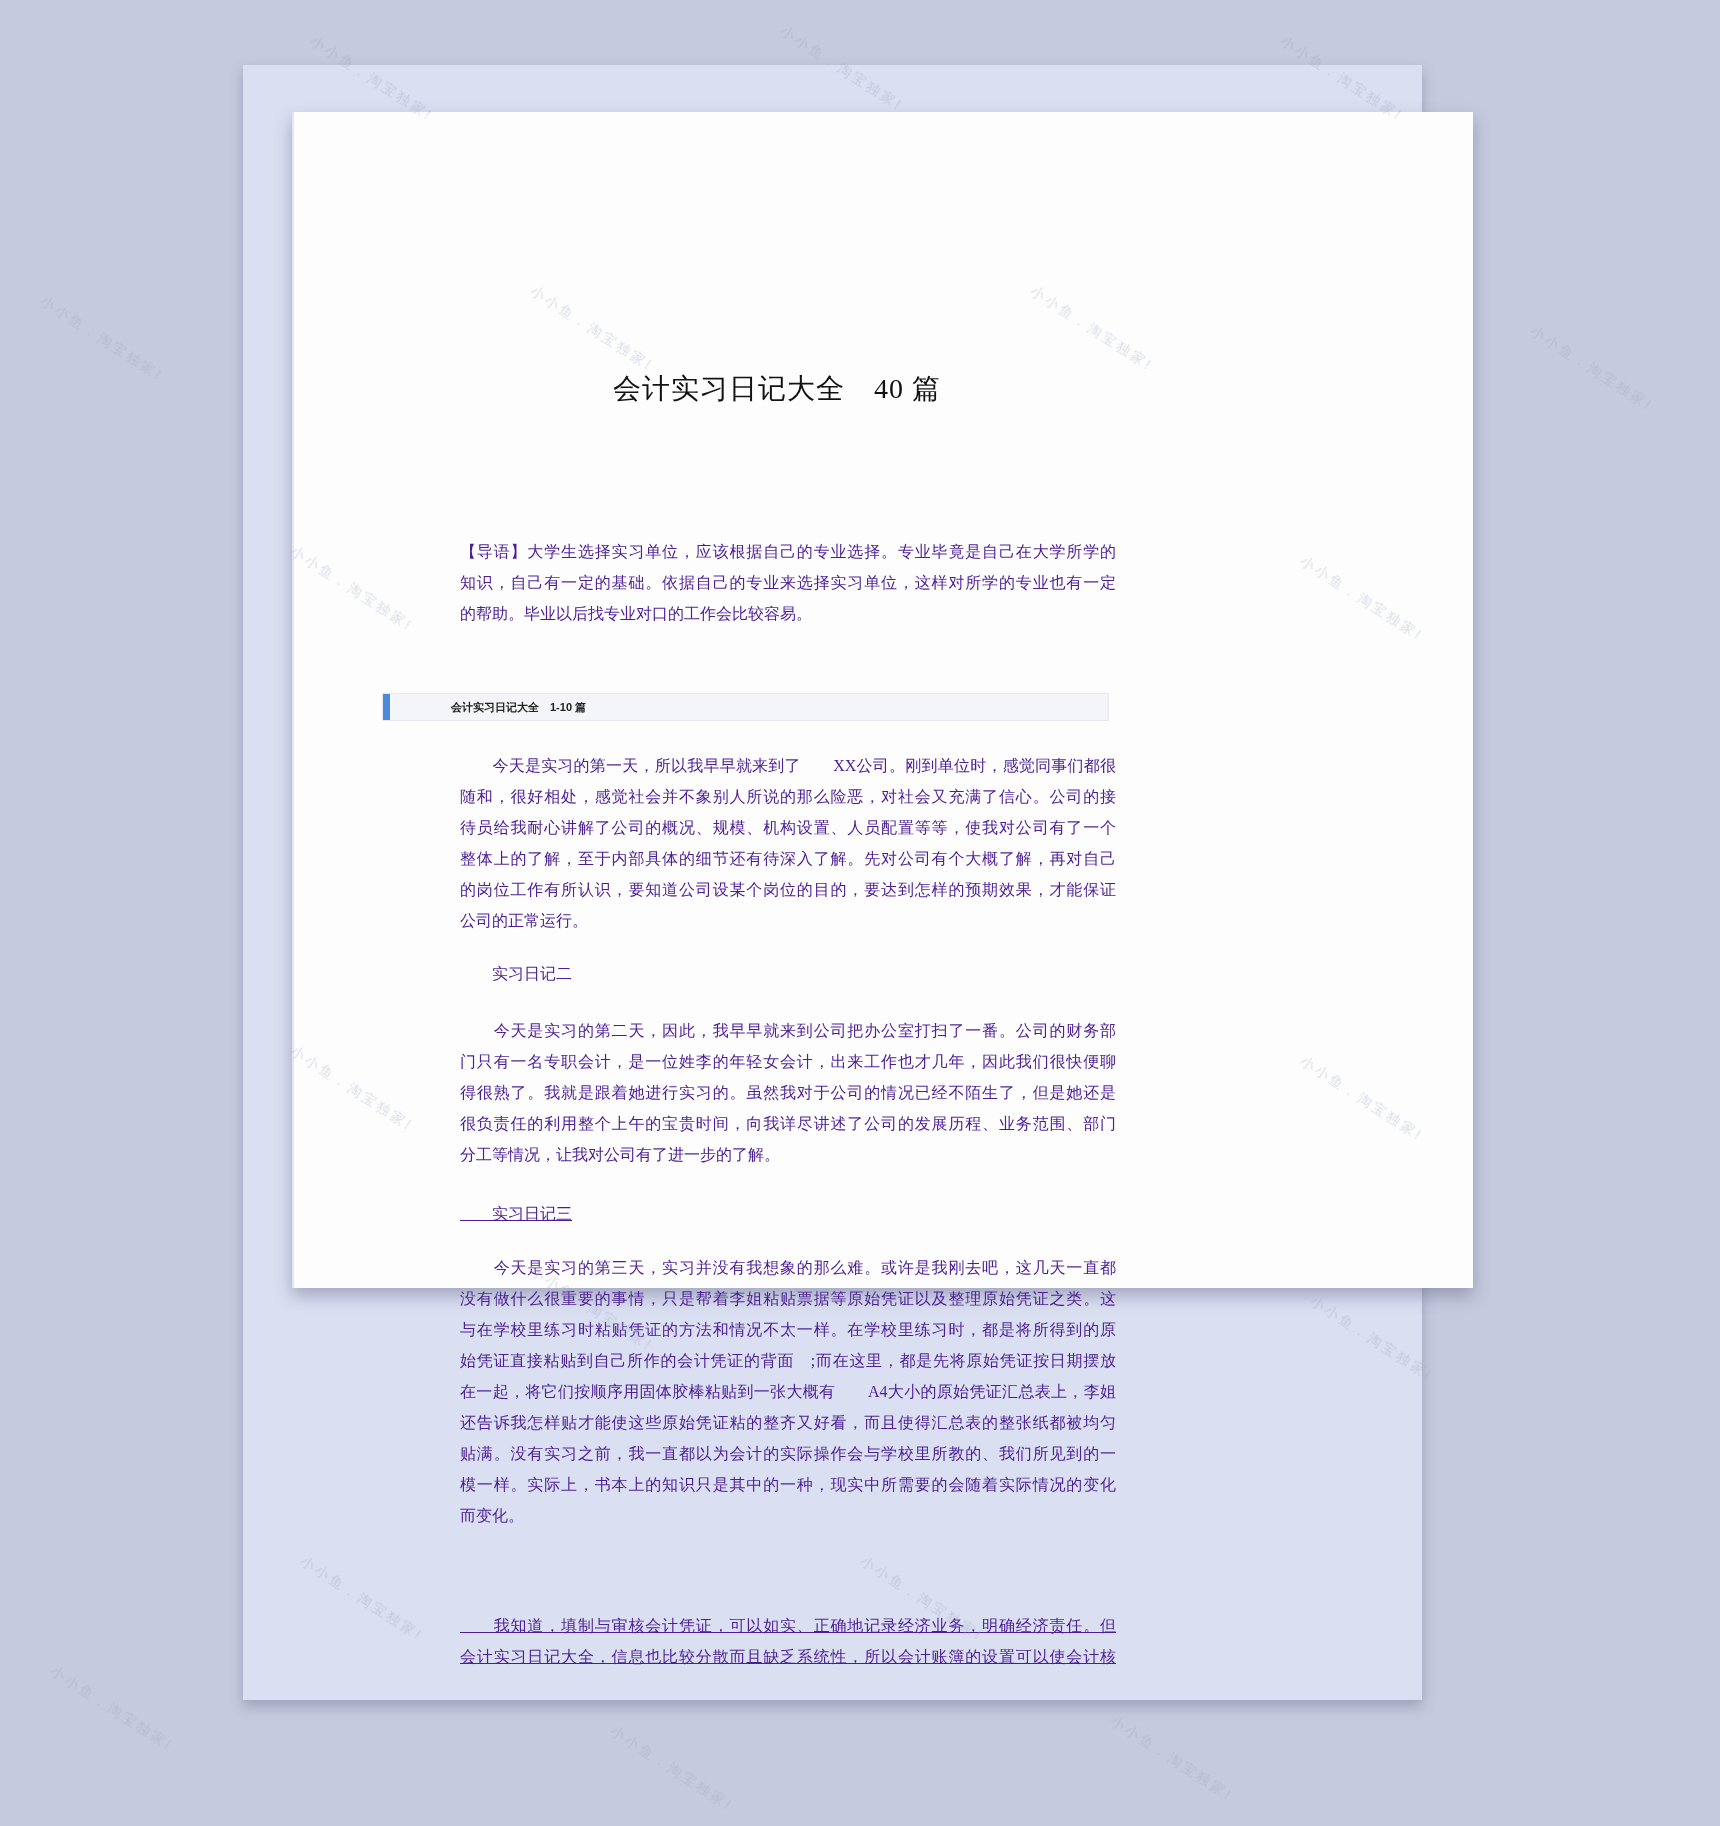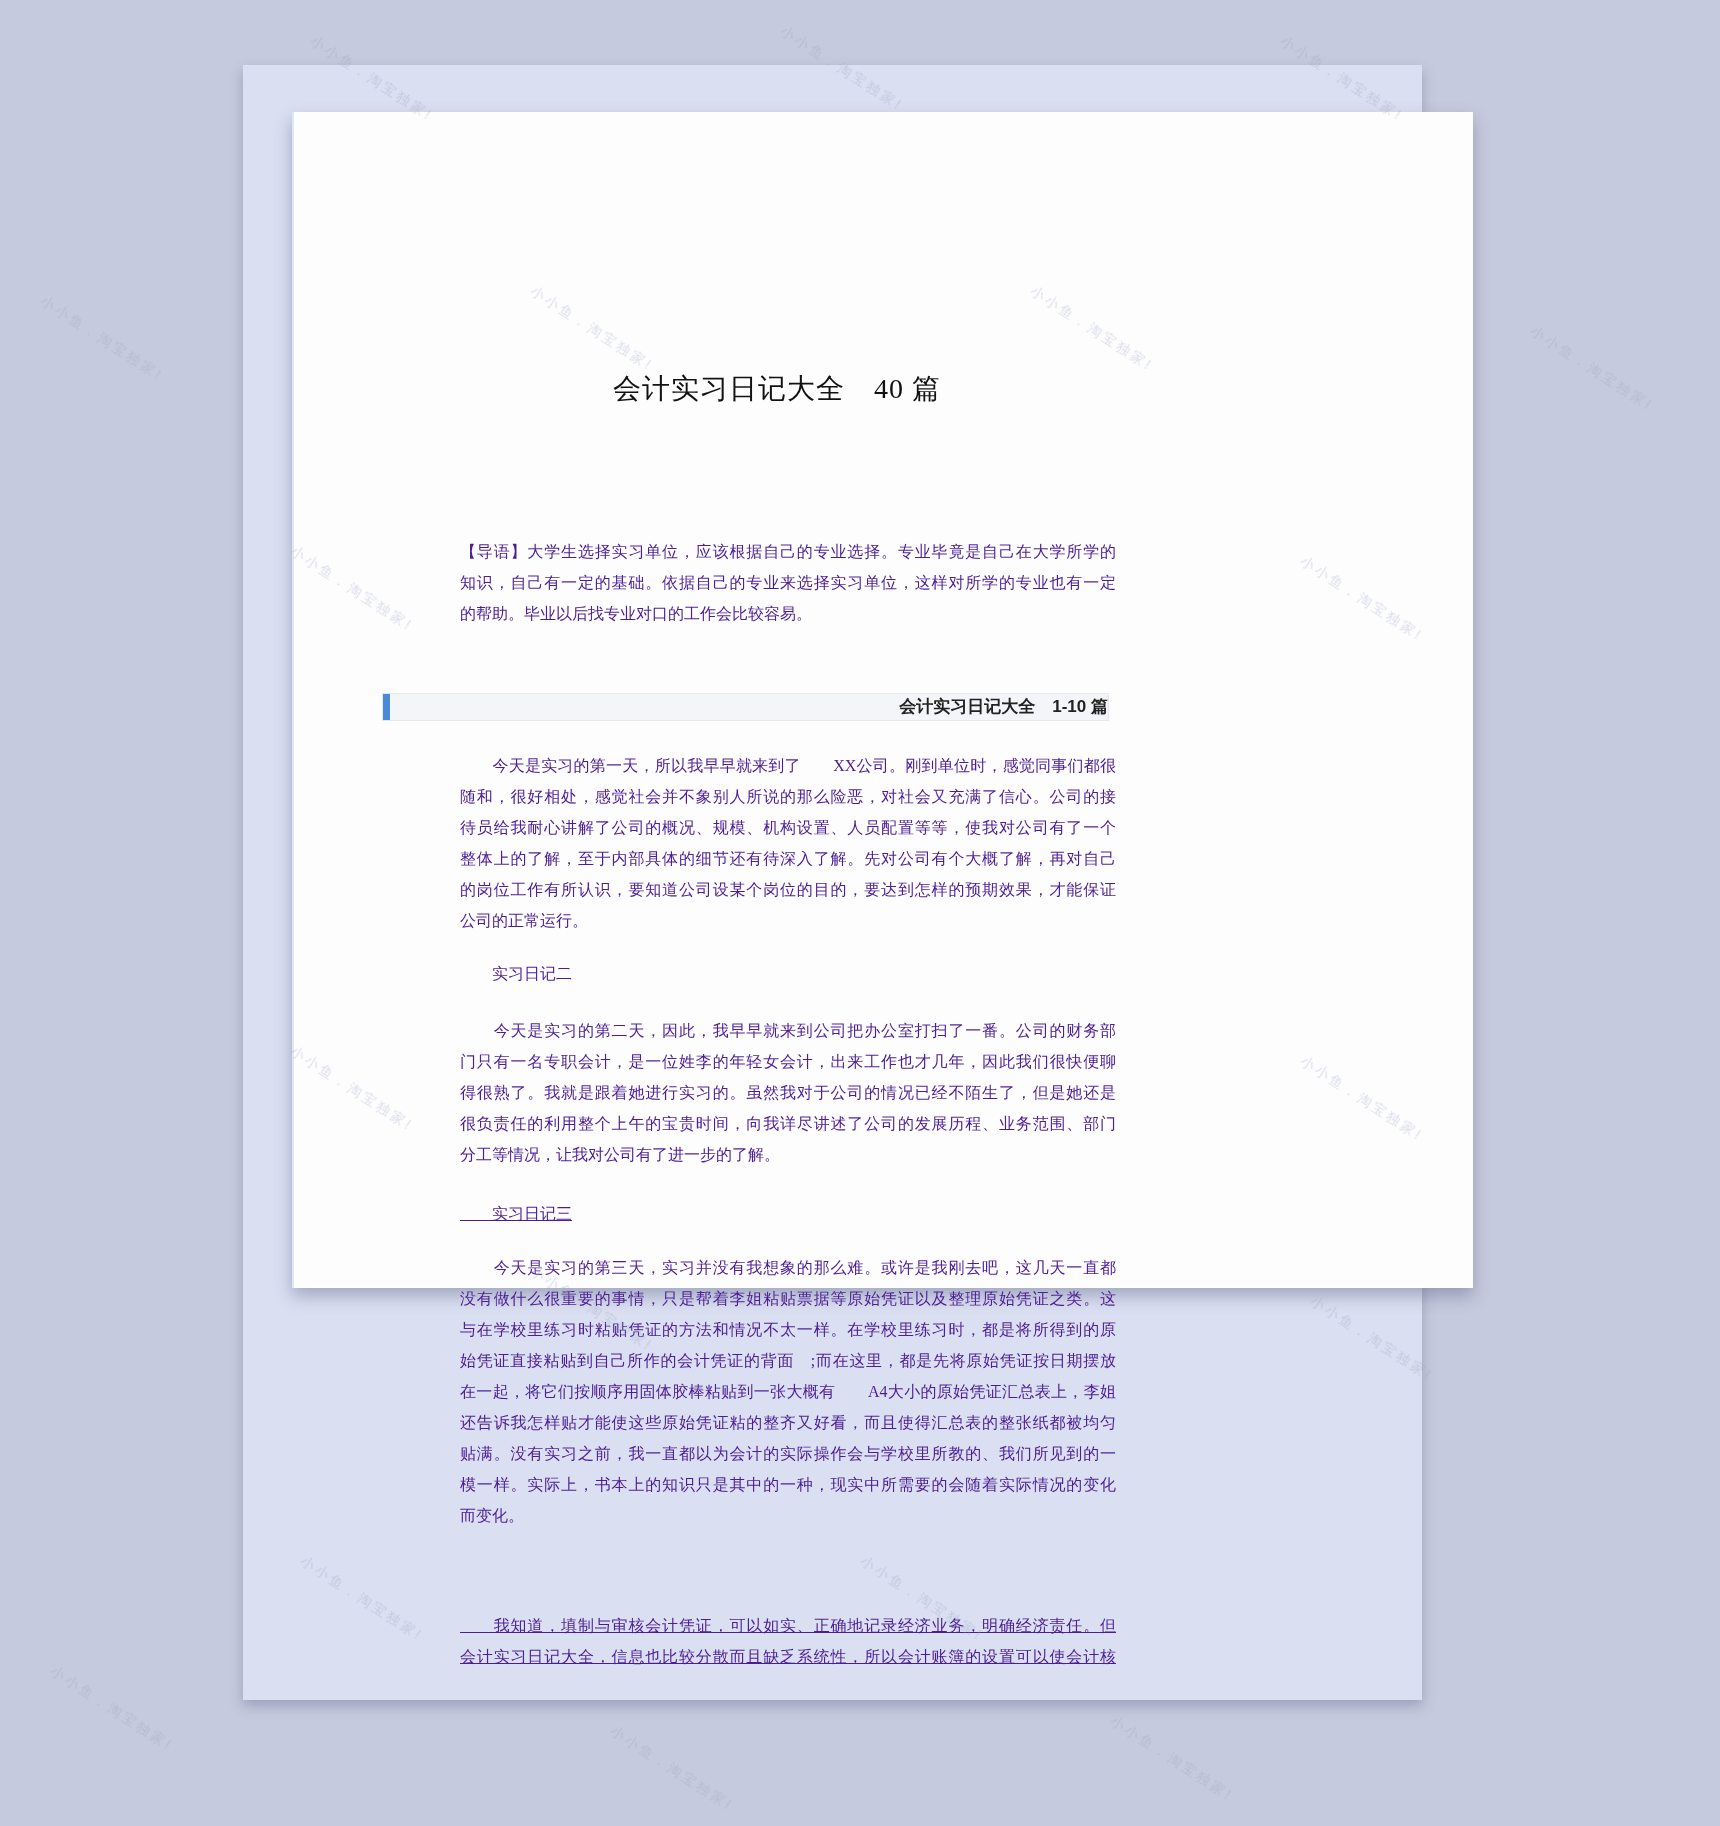--- a/index.html
+++ b/index.html
@@ -36,22 +36,22 @@
   .section-header {
     position:absolute; left:88px; top:581px; width:727px; height:28px;
     background:#f4f5f8; border:1px solid #e7e8ee; box-sizing:border-box;
   }
   .accent-bar {
     position:absolute; left:0; top:0; width:7px; height:26px;
     background:#4a8bd9;
   }
   .section-header .label {
     font-family:"Liberation Sans","DejaVu Sans",sans-serif;
-    font-weight:700; font-size:17px; line-height:26px;
-    padding-left:48px; color:#222; white-space:nowrap;text-align:right;
+    font-weight:700; font-size:11px; line-height:26px;
+    padding-left:68px; color:#222; white-space:nowrap;
   }
   .heading { font-size:16px; line-height:31px; }
   .watermark {
     position:absolute;
     font-family:"Liberation Sans","DejaVu Sans",sans-serif;
     font-size:14px; letter-spacing:3px; white-space:nowrap;
     color:#9aa2bd; opacity:.33;
     transform:rotate(33deg); filter:blur(.5px);
     pointer-events:none;
   }

